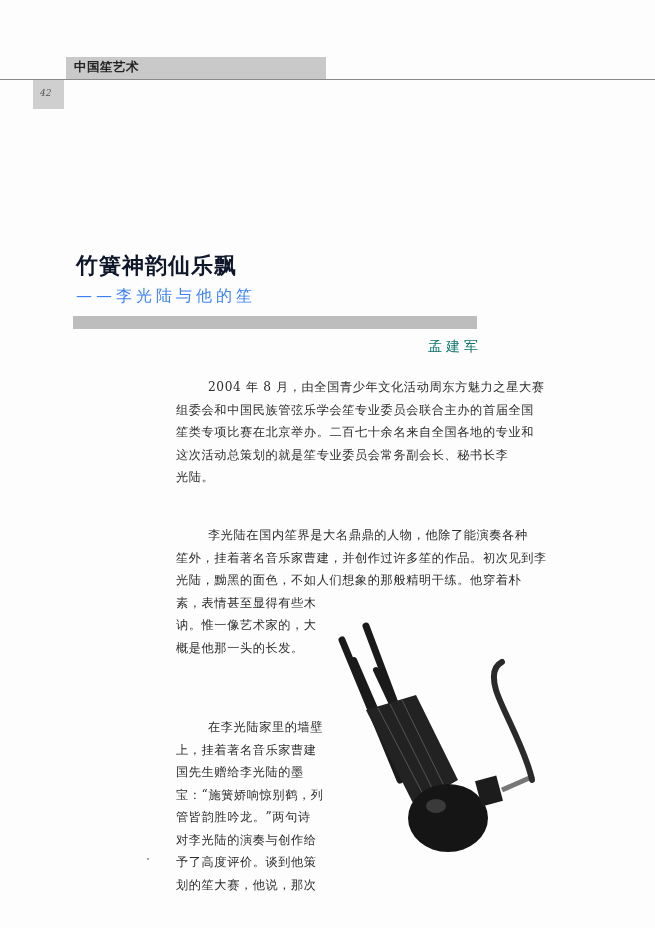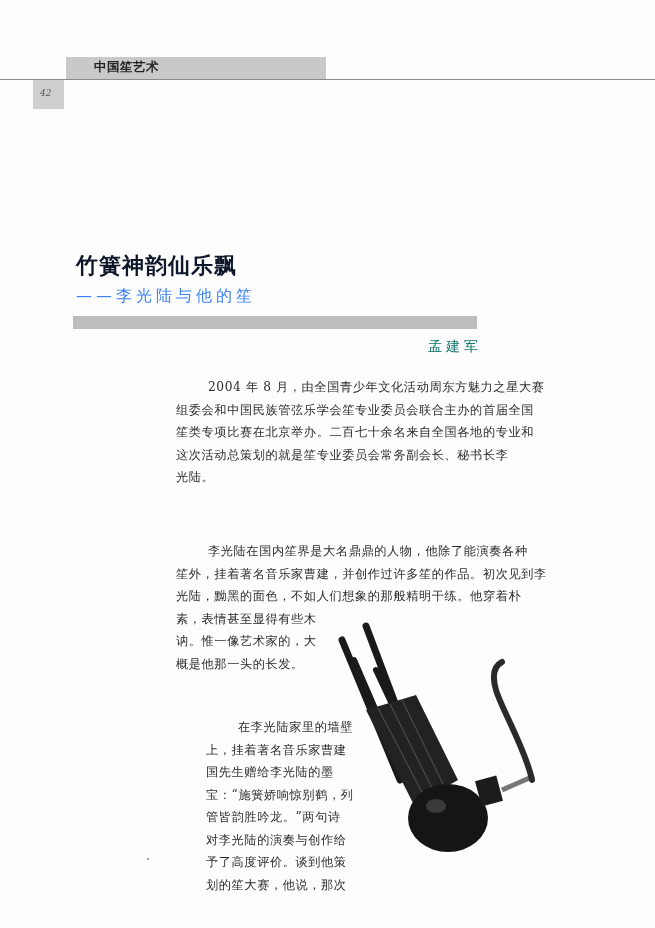--- a/index.html
+++ b/index.html
@@ -9,21 +9,21 @@
       font-family: "DejaVu Serif", "Liberation Serif", serif;
       color: #2a2a2a;
     }
     .hdr-band {
       position: absolute; left: 66px; top: 57px; width: 260px; height: 22px;
       background: #c9c9c9;
     }
     .hdr-title {
       position: absolute; left: 74px; top: 59px;
       font-family: "DejaVu Sans", "Liberation Sans", sans-serif;
-      font-weight: bold; font-size: 12.5px; color: #222; letter-spacing: 0.5px; margin-left: 20px;
+      font-weight: bold; font-size: 12.5px; color: #222; letter-spacing: 0.5px;
     }
     .hdr-rule {
       position: absolute; left: 0; top: 79px; width: 655px; height: 1px;
       background: #8a8a8a;
     }
     .pg-box {
       position: absolute; left: 33px; top: 80px; width: 31px; height: 29px;
       background: #cfcfcf;
     }
     .pg-num {
@@ -47,23 +47,23 @@
     .author {
       position: absolute; left: 428px; top: 338px;
       font-size: 14px; color: #0f766e; letter-spacing: 4px;
     }
     .body-text {
       position: absolute; left: 176px; width: 410px;
       font-size: 12.2px; line-height: 22.5px; color: #2c2c2c;
       text-align: justify; letter-spacing: 0.6px;
     }
     .p1 { top: 376px; }
-    .p2 { top: 540px; }
+    .p2 { top: 524px; }
     .p3 { top: 716px; }
-    .narrow { width: 160px; margin-left: 30px; }
+    .narrow { width: 160px; }
     .line { display: block; white-space: nowrap; }
     .photo {
       position: absolute; left: 330px; top: 600px; width: 230px; height: 260px;
     }
     .dot {
       position: absolute; left: 147px; top: 858px; width: 2px; height: 2px;
       background: #888; border-radius: 50%;
     }
     .watermark {
       position: absolute; left: 505px; top: 934px;

